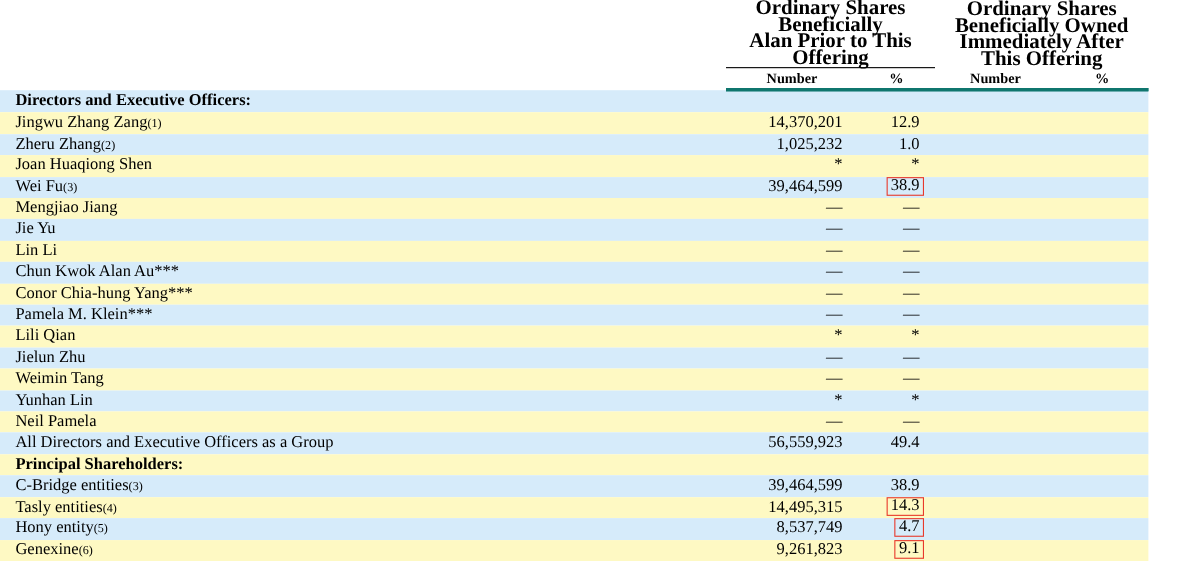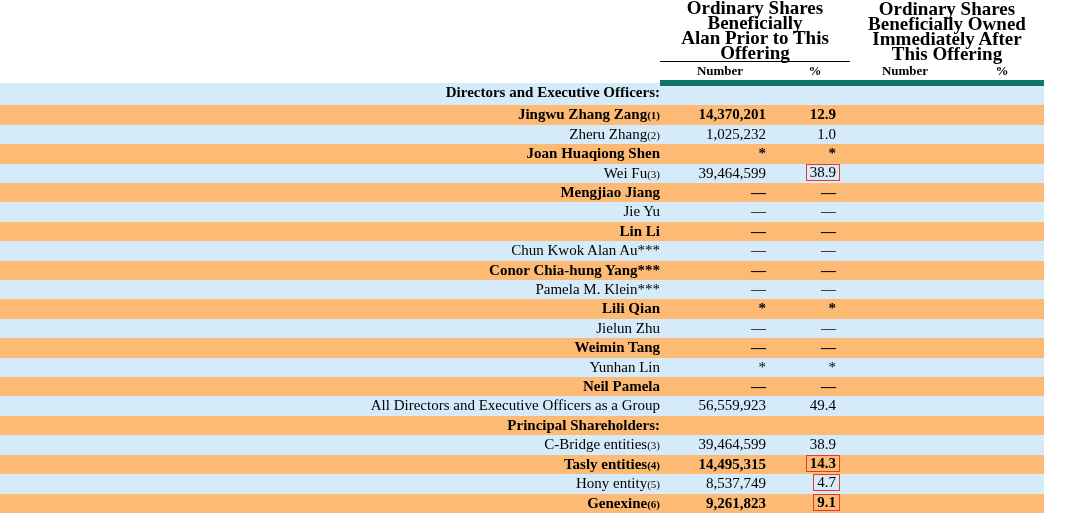--- a/index.html
+++ b/index.html
@@ -51,48 +51,47 @@
   }
   .subhead {
     text-align: center;
     font-weight: bold;
     font-size: 13px;
     line-height: 16px;
     padding-top: 1px;
     padding-bottom: 1px;
   }
   .subhead.ruled {
-    border-bottom: 6px solid #0f766e;
+    border-bottom: 3px solid #0f766e;
   }
   tbody td {
     font-size: 15px;
     line-height: 19.4px;
     padding: 0;
     height: 19.4px;
     vertical-align: baseline;
     white-space: nowrap;
   }
   td.name {
-    text-align: right;
+    text-align: left;
     padding-left: 14px;
   }
   td.num {
     text-align: right;
     padding-right: 14px;
   }
   td.pct {
     text-align: right;
     padding-right: 14px;
   }
   tr.shaded td {
     background: #d6ebfa;
   }
   tr.plain td {
-    background: #fdba74;
-    font-weight: bold;
+    background: #fef9c3;
   }
   .bold {
     font-weight: bold;
   }
   .indent {
     padding-left: 48px;
   }
   sup.fn {
     font-size: 11px;
     vertical-align: baseline;

